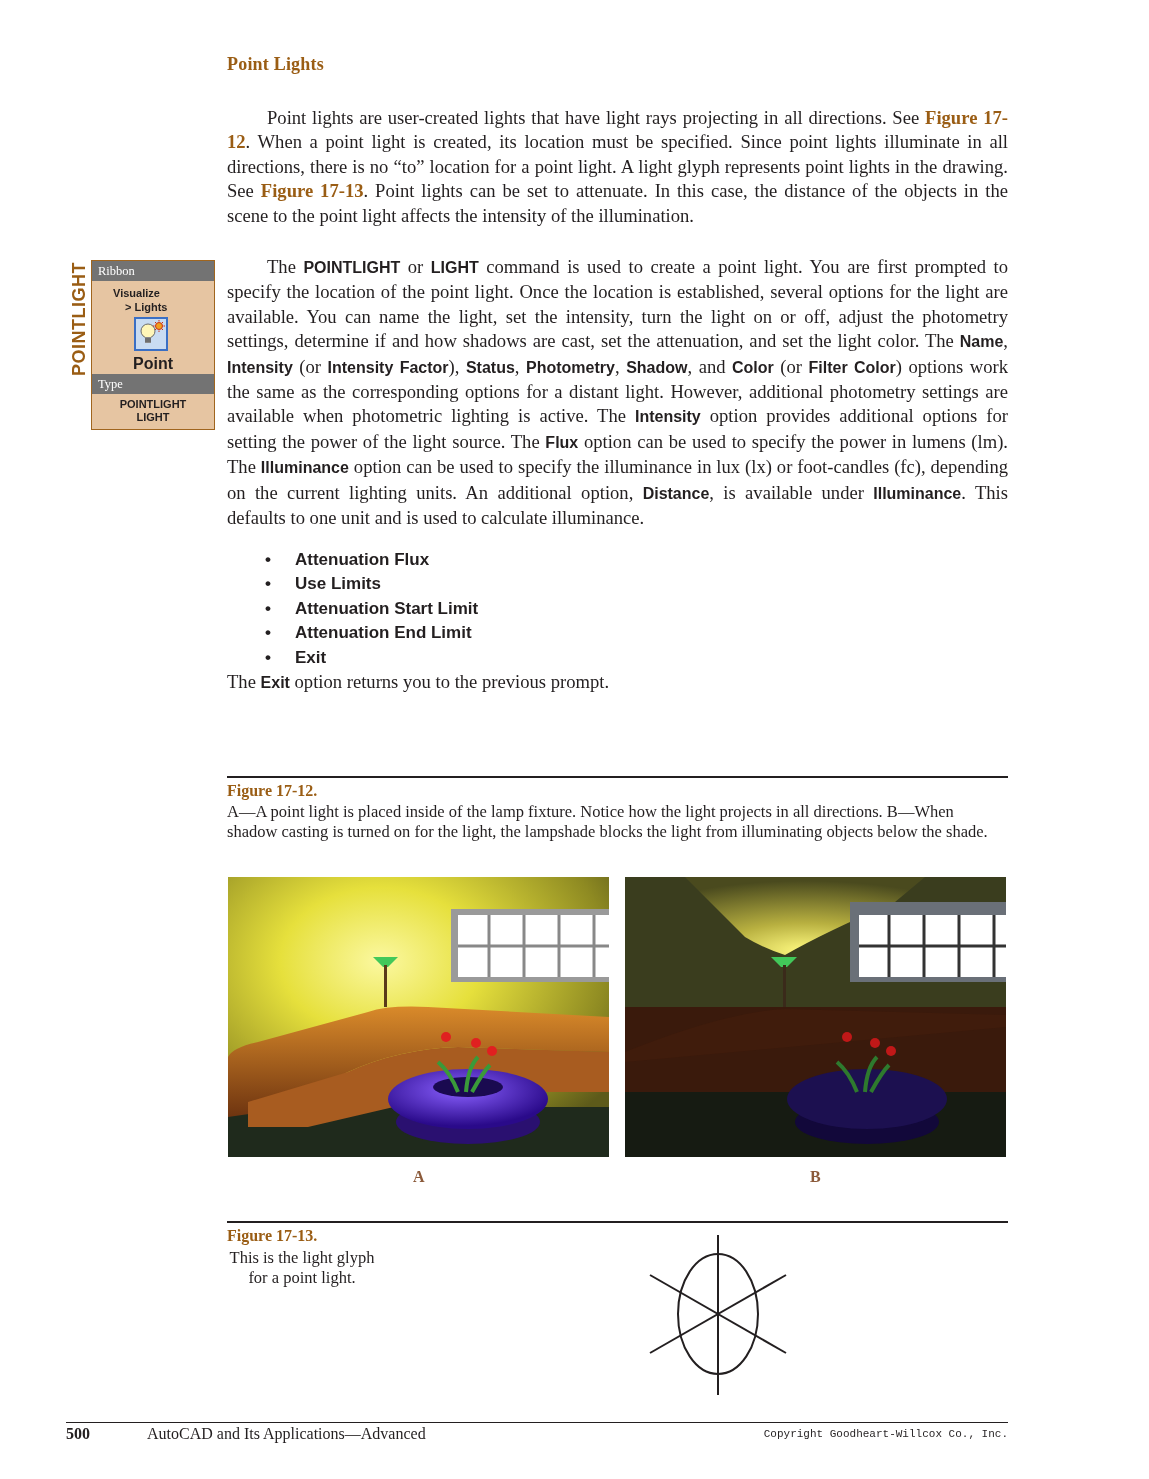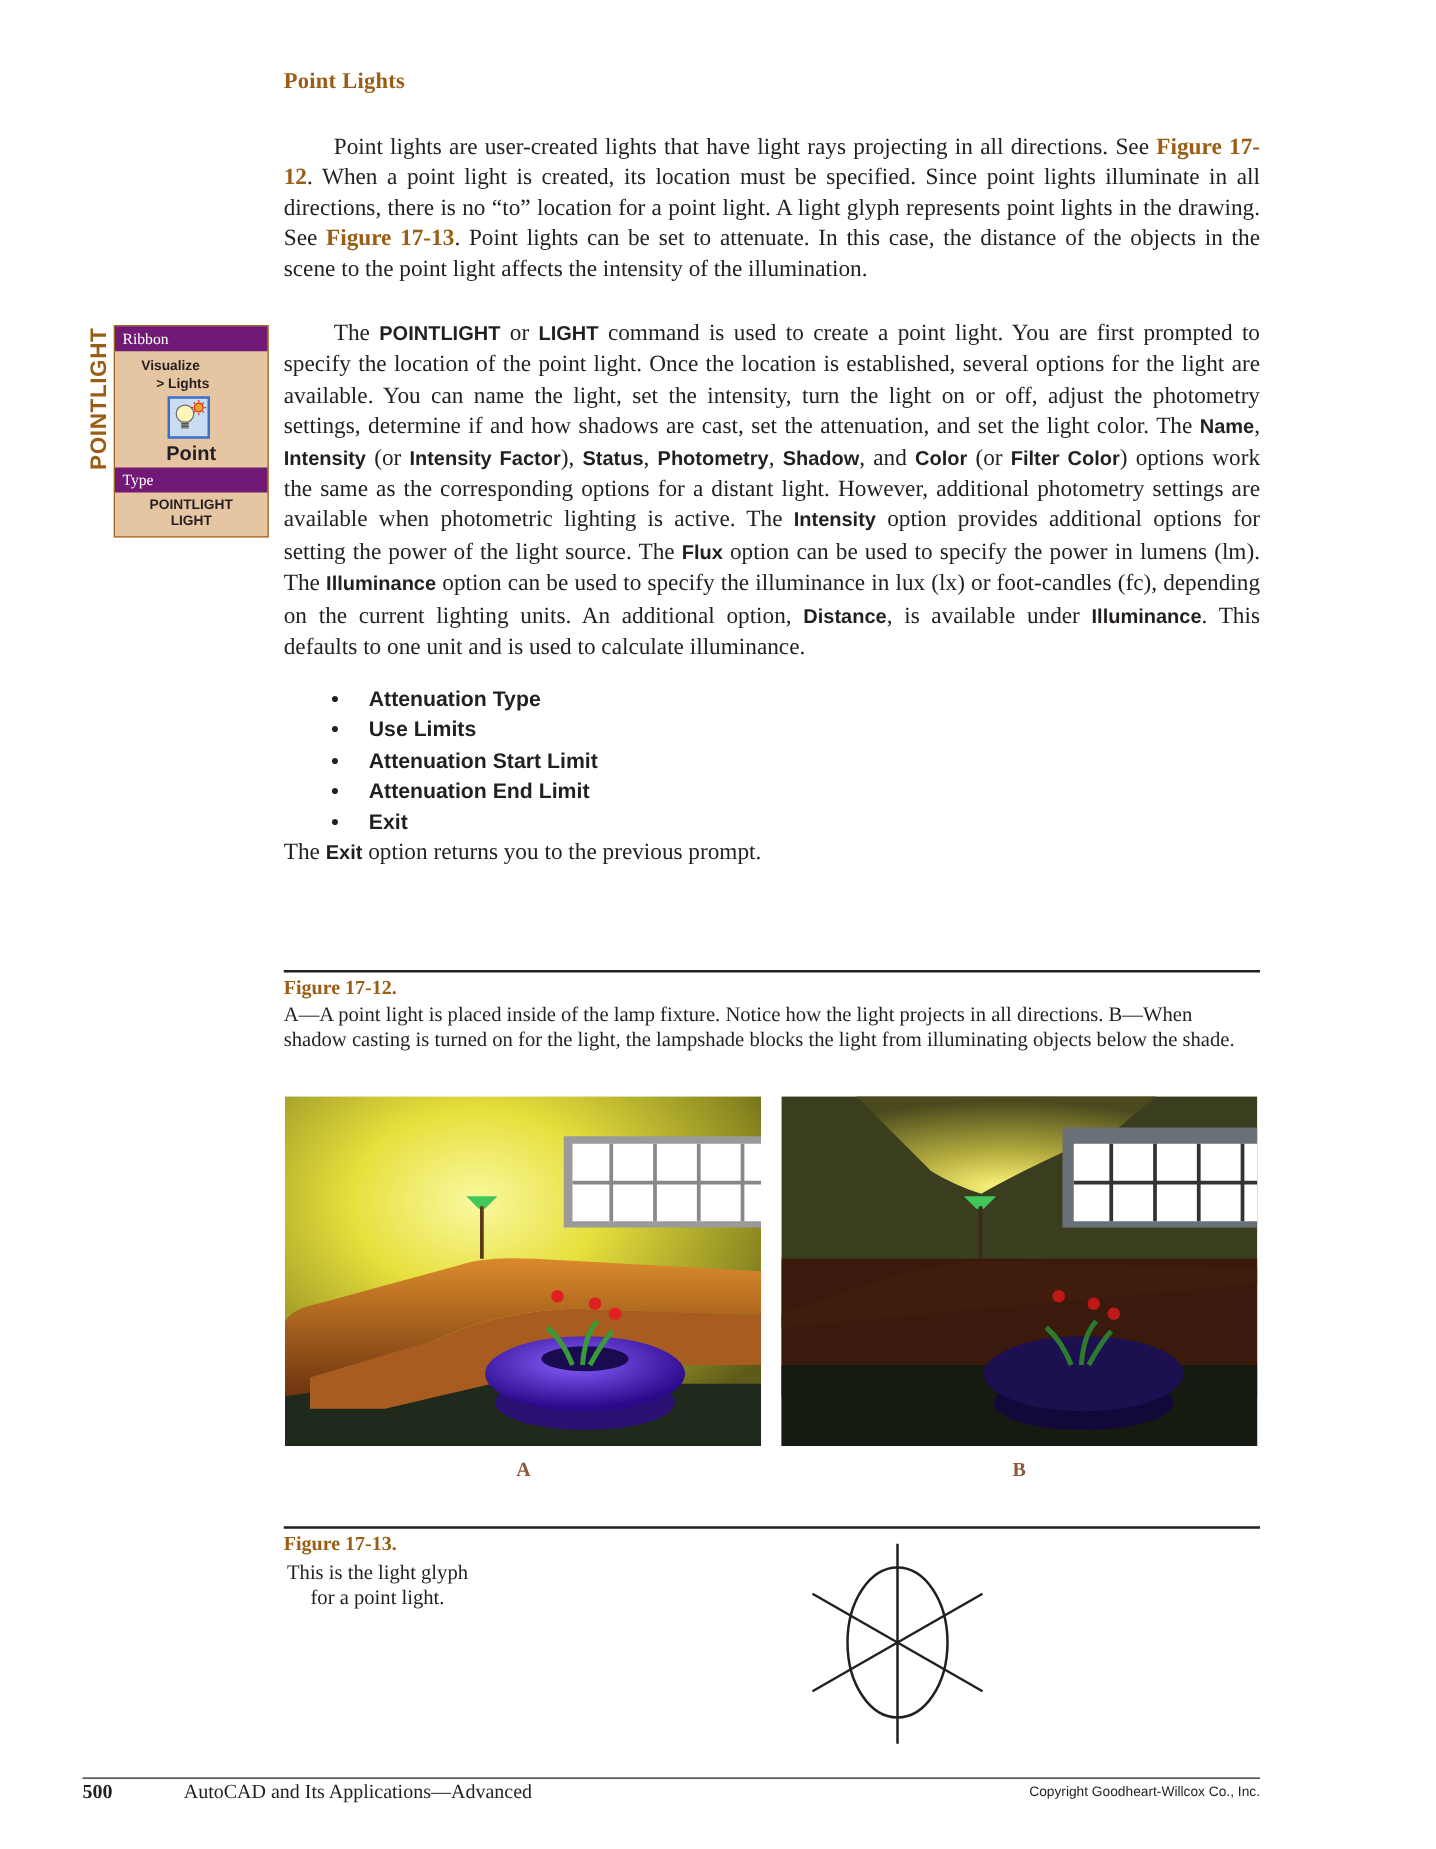--- a/index.html
+++ b/index.html
@@ -19,57 +19,57 @@
     #para3 { top: 548px; }
 
     ul.options { list-style: none; margin: 0; padding: 0 0 0 38px; }
     ul.options li { position: relative; padding-left: 30px; font-family: "Liberation Sans", "DejaVu Sans", sans-serif; font-weight: bold; font-size: 17px; line-height: 24.4px; text-indent: 0; }
     ul.options li .bullet { position: absolute; left: 0; top: 0; }
 
     
     #sidebar-label { position: absolute; left: 66px; top: 260px; width: 26px; height: 118px; }
     #sidebar-label span { position: absolute; left: 50%; top: 50%; transform: translate(-50%, -50%) rotate(-90deg); font-family: "Liberation Sans", "DejaVu Sans", sans-serif; font-weight: bold; font-size: 18px; color: #9a5d14; white-space: nowrap; letter-spacing: 0.5px; }
     #ribbon-box { position: absolute; left: 91px; top: 260px; width: 124px; height: 170px; background: #e6c5a2; border: 1px solid #a0651e; box-sizing: border-box; }
-    .box-header { background: #701a75; color: #fff; font-family: "Liberation Serif", "DejaVu Serif", serif; font-size: 12.5px; height: 20px; line-height: 20px; padding-left: 6px; }
+    .box-header { background: #737373; color: #fff; font-family: "Liberation Serif", "DejaVu Serif", serif; font-size: 12.5px; height: 20px; line-height: 20px; padding-left: 6px; }
     .ribbon-path { font-family: "Liberation Sans", "DejaVu Sans", sans-serif; font-weight: bold; font-size: 11px; color: #231f20; padding: 6px 0 0 21px; line-height: 13.5px; }
     .ribbon-path .indent { padding-left: 12px; }
     #point-button { position: absolute; left: 42px; top: 56px; width: 34px; height: 34px; border: 2px solid #3a6fc4; background: #c9dcf2; box-sizing: border-box; }
     .btn-caption { position: absolute; left: 0; width: 122px; top: 94px; text-align: center; font-family: "Liberation Sans", "DejaVu Sans", sans-serif; font-weight: bold; font-size: 16px; }
     #type-header { position: absolute; left: 0; top: 113px; width: 122px; box-sizing: border-box; }
     .type-list { position: absolute; left: 0; top: 137px; width: 122px; text-align: center; font-family: "Liberation Sans", "DejaVu Sans", sans-serif; font-weight: bold; font-size: 11px; line-height: 13px; }
 
     
     .rule { position: absolute; left: 227px; width: 781px; height: 2px; background: #231f20; }
     .fig-label { position: absolute; font-family: "Liberation Serif", "DejaVu Serif", serif; font-weight: bold; font-size: 16px; color: #9a5d14; }
     .caption { position: absolute; font-family: "Liberation Serif", "DejaVu Serif", serif; font-size: 16.5px; line-height: 20px; }
     .render { position: absolute; top: 877px; width: 381px; height: 280px; overflow: hidden; }
     .panel-letter { position: absolute; top: 1168px; font-family: "Liberation Serif", "DejaVu Serif", serif; font-weight: bold; font-size: 16px; color: #8b5a3a; }
 
     
     #footer-rule { position: absolute; left: 66px; top: 1422px; width: 942px; height: 1px; background: #231f20; }
     #page-number { position: absolute; left: 66px; top: 1425px; font-family: "Liberation Serif", "DejaVu Serif", serif; font-weight: bold; font-size: 16px; }
     #book-title { position: absolute; left: 147px; top: 1425px; font-family: "Liberation Serif", "DejaVu Serif", serif; font-size: 16px; }
-    #copyright { position: absolute; right: 141px; top: 1428px; font-family: Liberation Sans, sans-serif; font-size: 11px; }
+    #copyright { position: absolute; right: 141px; top: 1428px; font-family: Liberation Mono, monospace; font-size: 11px; }
   </style>
 </head>
 <body>
 
 <h1 id="heading" class="serif">Point Lights</h1>
 
 <div id="para1" class="body-text serif">
   <p><span>Point lights are user-created lights that have light rays projecting in all directions. See </span><span class="accent" style="font-weight:bold">Figure 17-12</span><span>. When a point light is created, its location must be specified. Since point lights illuminate in all directions, there is no “to” location for a point light. A light glyph represents point lights in the drawing. See </span><span class="accent" style="font-weight:bold">Figure 17-13</span><span>. Point lights can be set to attenuate. In this case, the distance of the objects in the scene to the point light affects the intensity of the illumination.</span></p>
 </div>
 
 <div id="para2" class="body-text serif">
   <p><span>The </span><span class="kw">POINTLIGHT</span><span> or </span><span class="kw">LIGHT</span><span> command is used to create a point light. You are first prompted to specify the location of the point light. Once the location is established, several options for the light are available. You can name the light, set the intensity, turn the light on or off, adjust the photometry settings, determine if and how shadows are cast, set the attenuation, and set the light color. The </span><span class="kw">Name</span><span>, </span><span class="kw">Intensity</span><span> (or </span><span class="kw">Intensity Factor</span><span>), </span><span class="kw">Status</span><span>, </span><span class="kw">Photometry</span><span>, </span><span class="kw">Shadow</span><span>, and </span><span class="kw">Color</span><span> (or </span><span class="kw">Filter Color</span><span>) options work the same as the corresponding options for a distant light. However, additional photometry settings are available when photometric lighting is active. The </span><span class="kw">Intensity</span><span> option provides additional options for setting the power of the light source. The </span><span class="kw">Flux</span><span> option can be used to specify the power in lumens (lm). The </span><span class="kw">Illuminance</span><span> option can be used to specify the illuminance in lux (lx) or foot-candles (fc), depending on the current lighting units. An additional option, </span><span class="kw">Distance</span><span>, is available under </span><span class="kw">Illuminance</span><span>. This defaults to one unit and is used to calculate illuminance.</span></p>
 </div>
 
 <div id="para3" class="body-text serif">
   <ul class="options">
-    <li><span class="bullet">•</span><span>Attenuation Type</span></li>
+    <li><span class="bullet">•</span><span>Attenuation Flux</span></li>
     <li><span class="bullet">•</span><span>Use Limits</span></li>
     <li><span class="bullet">•</span><span>Attenuation Start Limit</span></li>
     <li><span class="bullet">•</span><span>Attenuation End Limit</span></li>
     <li><span class="bullet">•</span><span>Exit</span></li>
   </ul>
   <p class="noindent"><span>The </span><span class="kw">Exit</span><span> option returns you to the previous prompt.</span></p>
 </div>
 
 <div id="sidebar-label">
   <span>POINTLIGHT</span>

